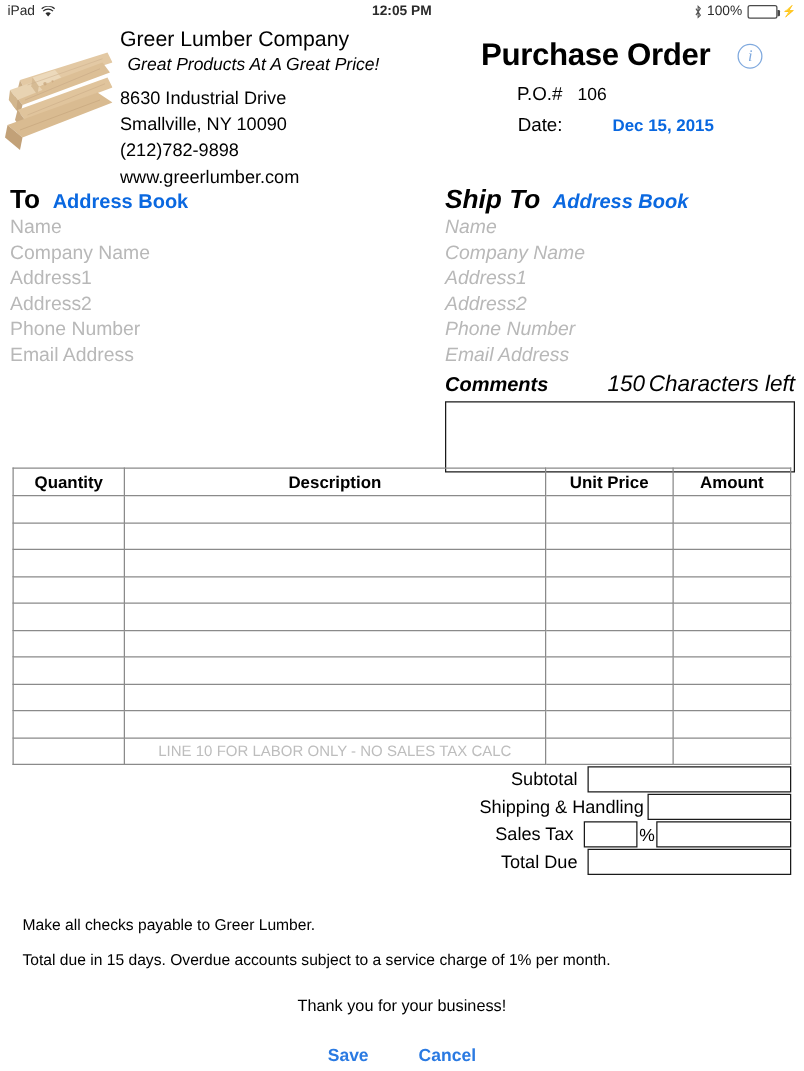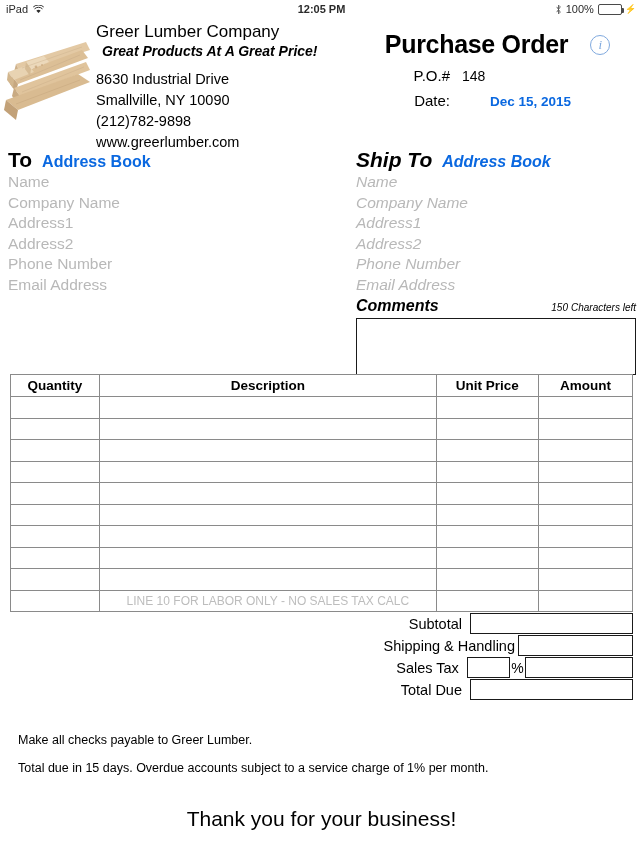--- a/index.html
+++ b/index.html
@@ -78,21 +78,20 @@
     font-size: 17px;
     color: #000;
     line-height: 21px;
   }
   .company-tagline {
     font-size: 14px;
     font-style: italic;
     color: #000;
     line-height: 19px;
     padding-left: 6px;
-    font-weight: bold;
   }
   .company-address {
     margin-top: 8px;
     font-size: 14.5px;
     line-height: 21px;
     color: #000;
   }
 
   .doc-block {
     position: absolute;
@@ -177,21 +176,21 @@
     align-items: baseline;
     justify-content: space-between;
     margin-top: 2px;
   }
   .comments-label {
     font-size: 16px;
     font-weight: bold;
     color: #000;
   }
   .comments-counter {
-    font-size: 10px;
+    font-size: 18px;
     color: #000;
   }
   .comments-counter .cnum { padding-right: 3px; }
   .comments-box {
     margin-top: 3px;
     height: 57px;
     border: 1.5px solid #1a1a1a;
     background: #fff;
   }
 
@@ -276,23 +275,23 @@
     width: 643px;
   }
   .foot-note {
     font-size: 12.5px;
     color: #000;
     padding-left: 18px;
     line-height: 28px;
   }
   .thanks {
     text-align: center;
-    font-size: 21px;
-    color: #000;
-    margin-top: 25px;
+    font-size: 13px;
+    color: #000;
+    margin-top: 15px;
   }
   .actions {
     display: flex;
     justify-content: center;
     gap: 40px;
     margin-top: 24px;
   }
   .action-btn {
     font-size: 14px;
     font-weight: bold;
@@ -376,21 +375,21 @@
     </div>
   </div>
 
   <div class="doc-block">
     <div class="doc-title-row">
       <span class="doc-title">Purchase Order</span>
       <span class="info-icon">i</span>
     </div>
     <div class="po-row">
       <span class="po-label">P.O.#</span>
-      <span class="po-value">148</span>
+      <span class="po-value">106</span>
     </div>
     <div class="date-row">
       <span class="date-label">Date:</span>
       <span class="date-value">Dec 15, 2015</span>
     </div>
   </div>
 </div>
 
 <div class="addr-wrap">
 

